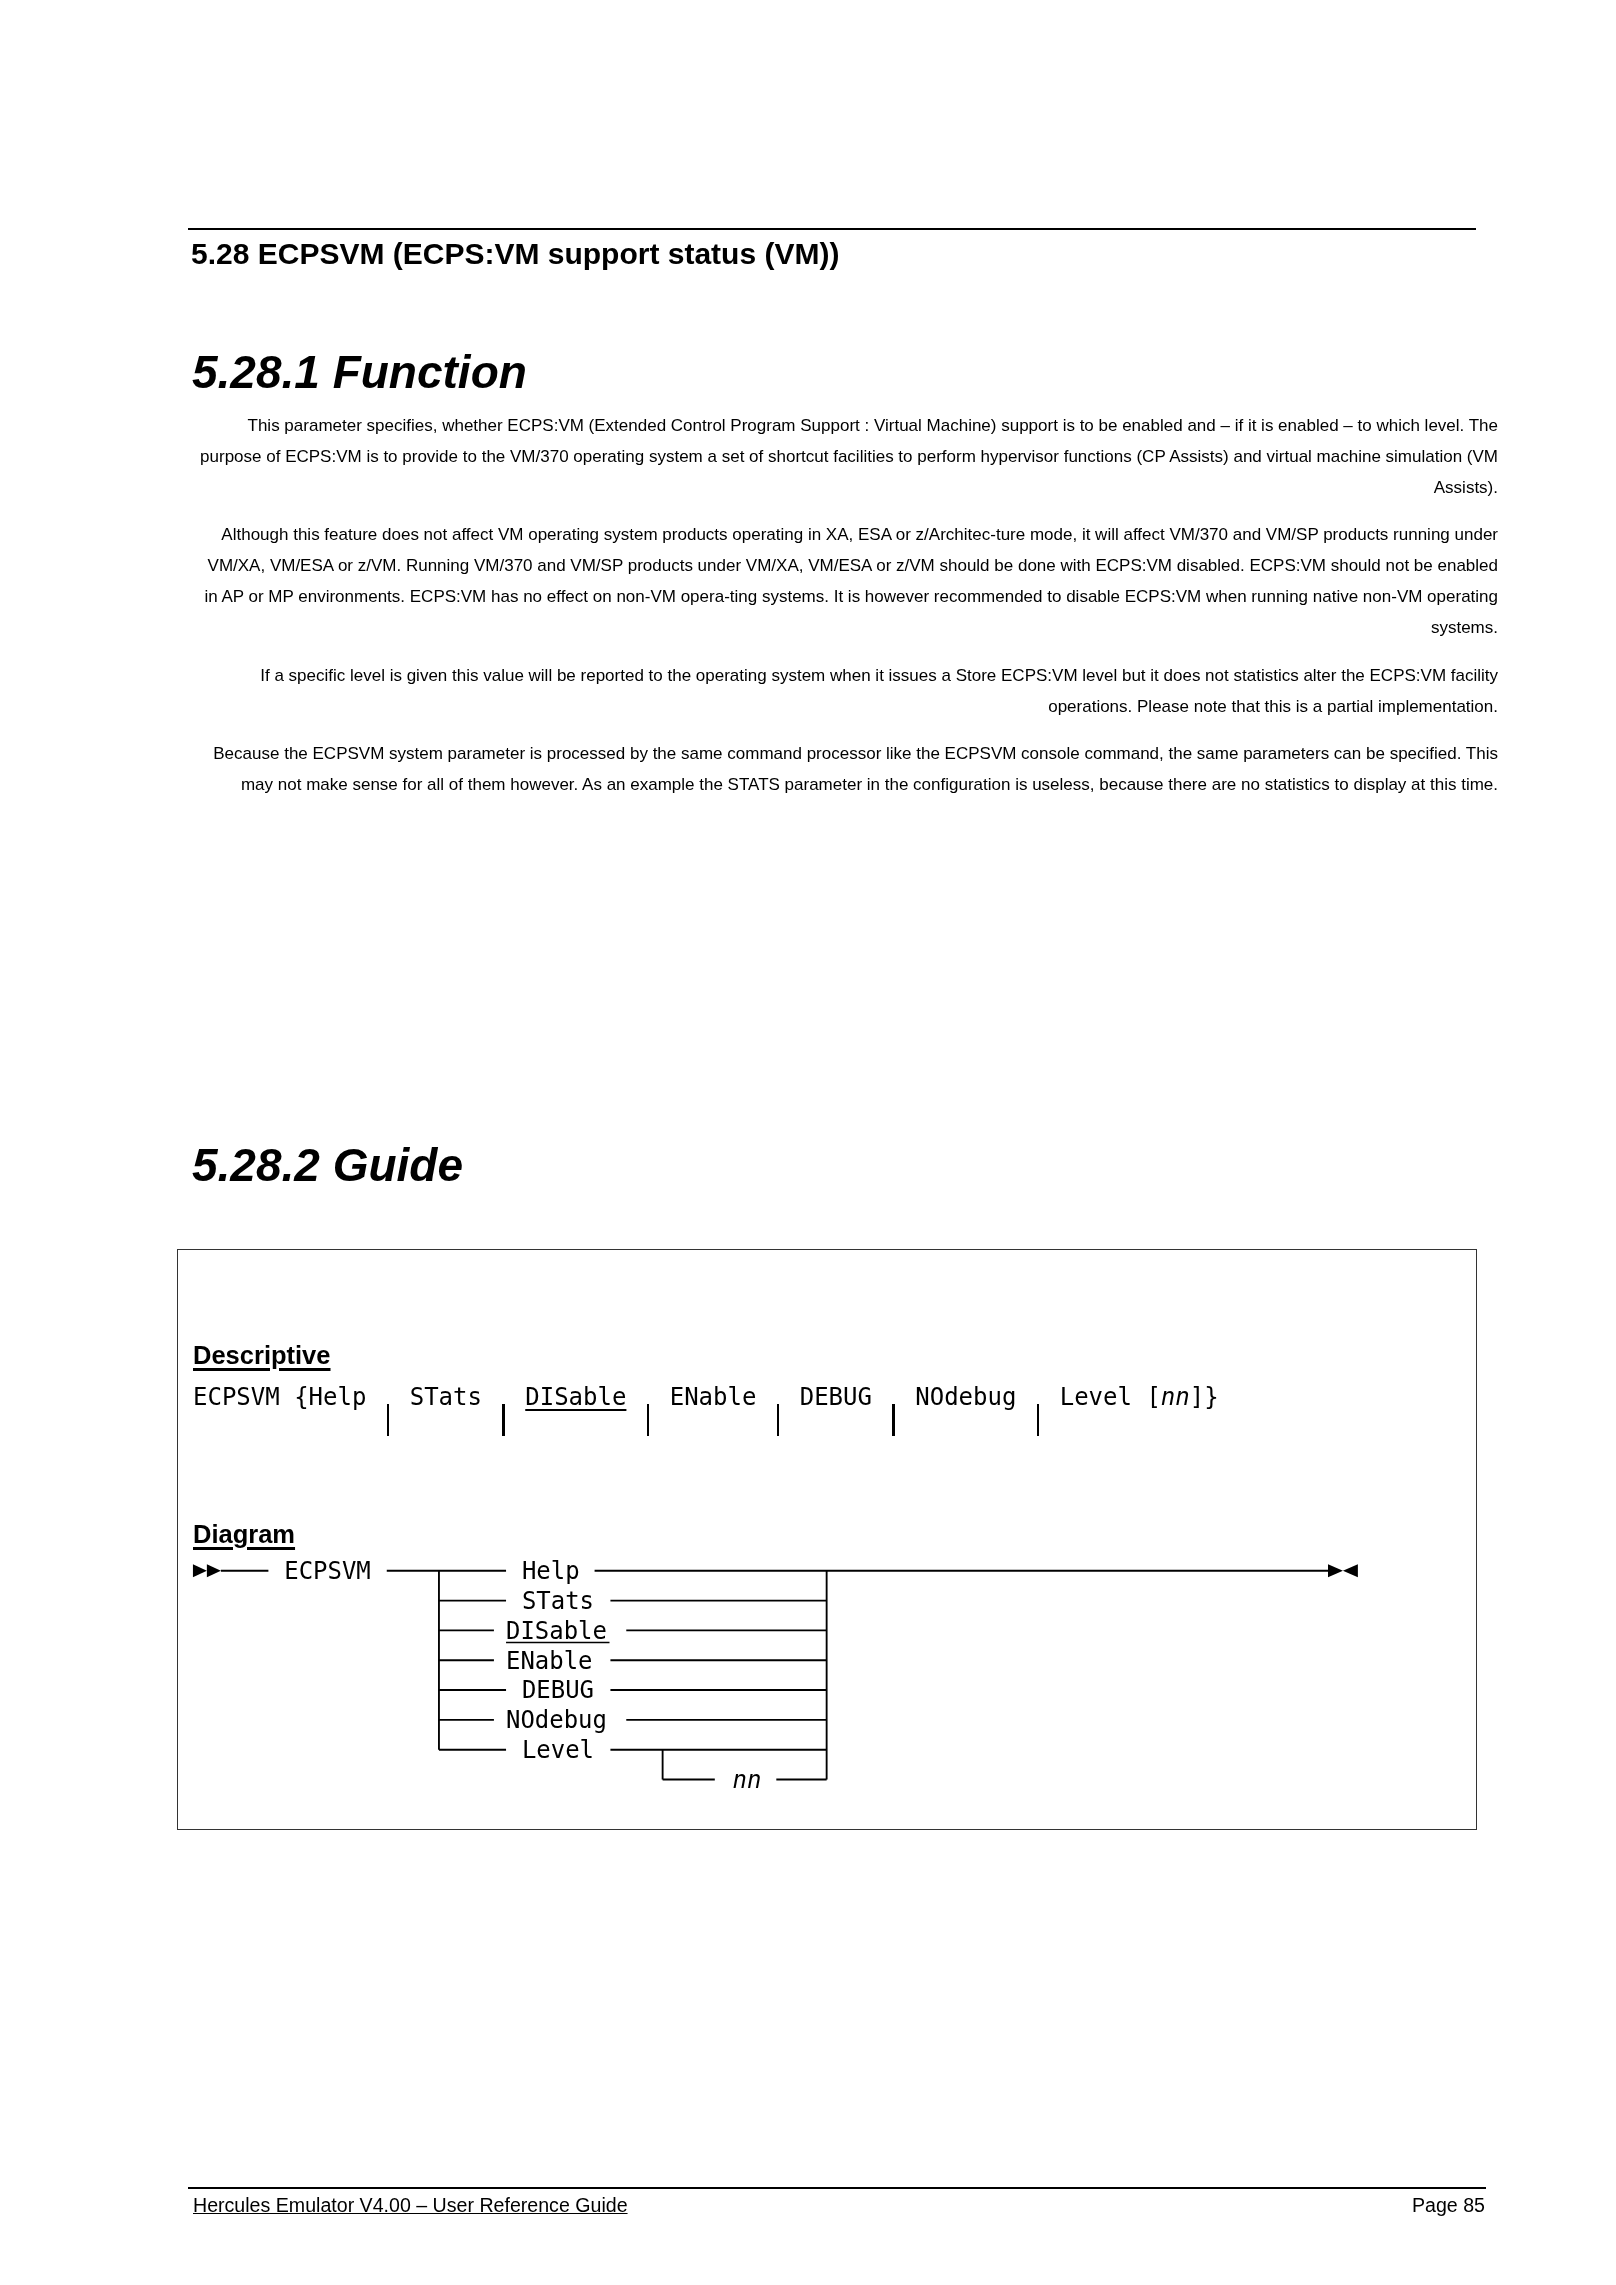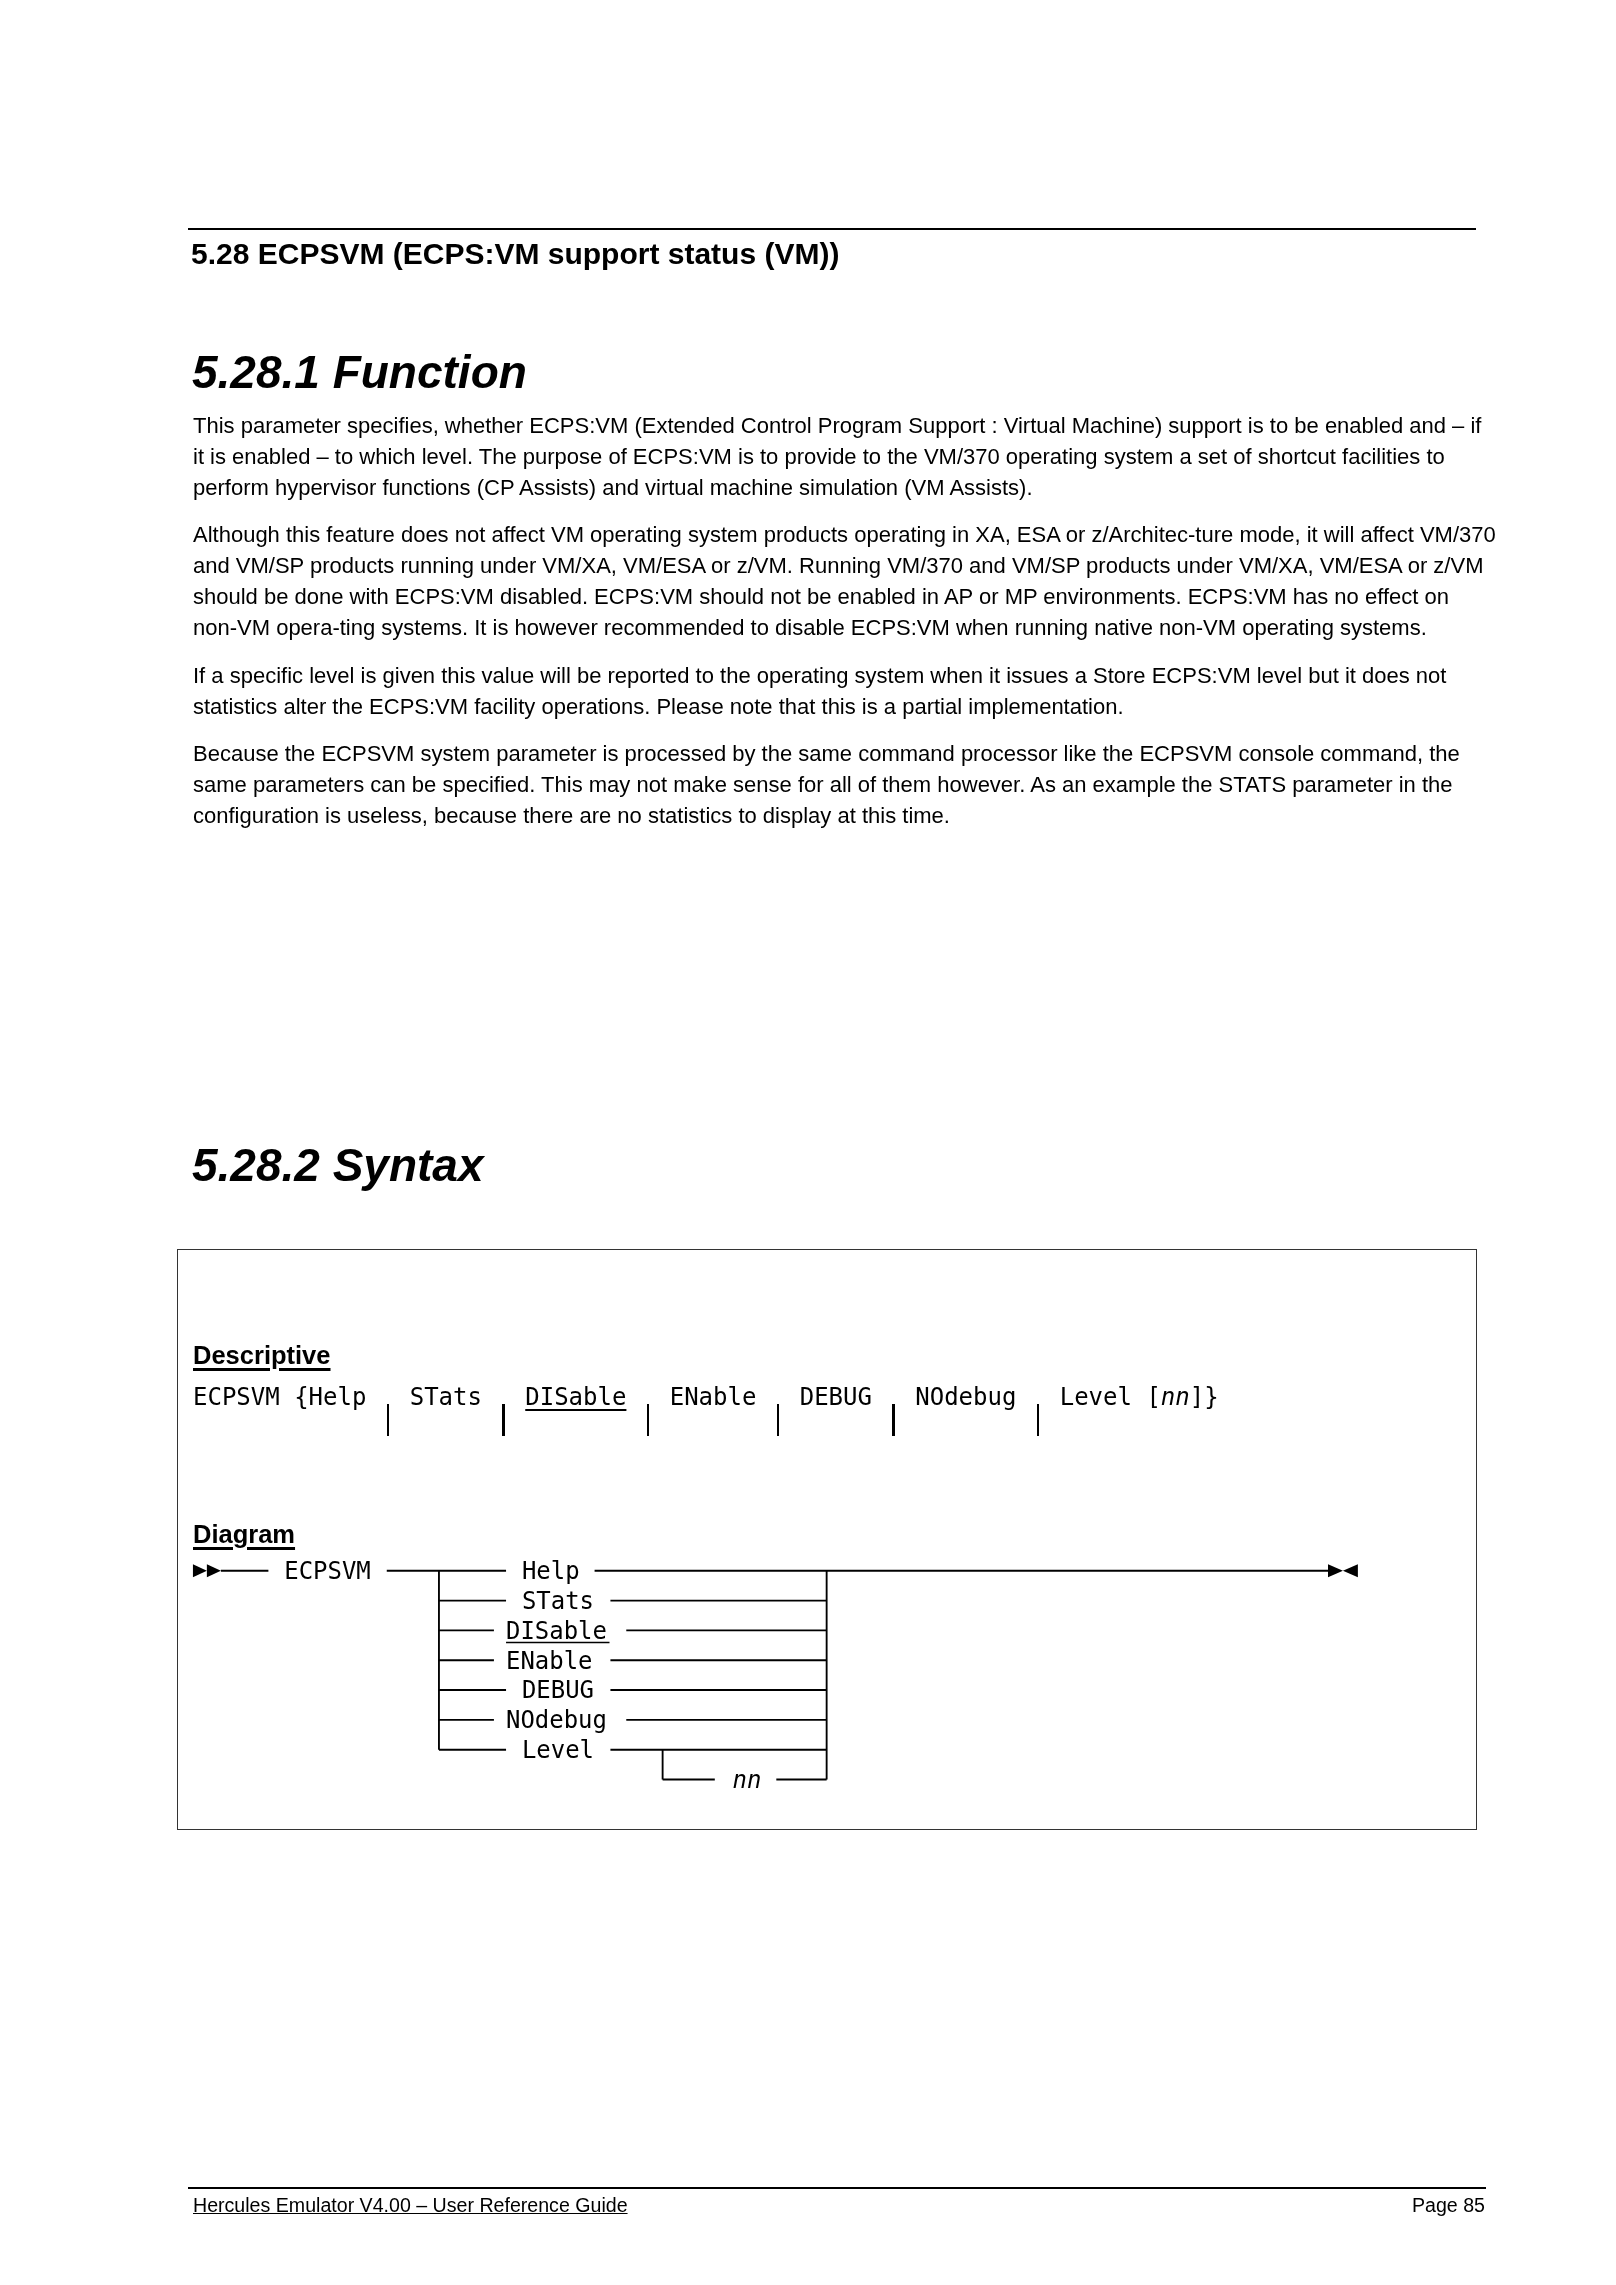--- a/index.html
+++ b/index.html
@@ -4,21 +4,21 @@
 <style>
   html, body { margin: 0; padding: 0; background: #ffffff; }
   body { width: 1616px; height: 2286px; position: relative; overflow: hidden; color: #000; }
 
   .rule-top { position: absolute; left: 188px; top: 228px; width: 1288px; height: 1.9px; background: #000; }
   .h1 { position: absolute; left: 191px; top: 230px; font-family: "Liberation Sans", sans-serif; font-weight: bold; font-size: 30px; line-height: 48px; white-space: nowrap; }
   .h2 { position: absolute; left: 192px; font-family: "Liberation Sans", sans-serif; font-weight: bold; font-style: italic; font-size: 46px; line-height: 43px; white-space: nowrap; }
   .h2.func { top: 351px; }
   .h2.syntax { top: 1144px; }
 
-  .body-text { position: absolute; left: 193px; top: 410px; width: 1305px; font-family: "Liberation Sans", sans-serif; font-size: 22px; line-height: 31px; }
+  .body-text { position: absolute; left: 193px; top: 410px; width: 1305px; font-family: "Liberation Sans", sans-serif; font-size: 17px; line-height: 31px; text-align: right; }
   .body-text p { margin: 0 0 16.3px 0; }
 
   .syntax-box { position: absolute; left: 177px; top: 1249px; width: 1300px; height: 581px; border: 1.4px solid #333; box-sizing: border-box; }
   .box-label { position: absolute; font-family: "Liberation Sans", sans-serif; font-weight: bold; font-size: 25.5px; line-height: 30px; text-decoration: underline; text-decoration-thickness: 2.8px; text-underline-offset: 3.7px; white-space: nowrap; margin-top: 40px; }
   .lbl-desc { left: 193px; top: 1300px; }
   .lbl-diag { left: 193px; top: 1479px; }
 
   .desc-line { position: absolute; left: 193px; top: 1383px; font-family: "DejaVu Sans Mono", monospace; font-size: 24px; line-height: 28px; white-space: pre; }
   .desc-line .u { text-decoration: underline; text-underline-offset: 3.7px; }
   .desc-line .it { font-style: italic; }
@@ -39,21 +39,21 @@
 <div class="h1">5.28  ECPSVM (ECPS:VM support status (VM))</div>
 
 <div class="h2 func">5.28.1  Function</div>
 <div class="body-text">
   <p>This parameter specifies, whether ECPS:VM (Extended Control Program Support : Virtual Machine) support is to be enabled and – if it is enabled – to which level. The purpose of ECPS:VM is to provide to the VM/370 operating system a set of shortcut facilities to perform hypervisor functions (CP Assists) and virtual machine simulation (VM Assists).</p>
   <p>Although this feature does not affect VM operating system products operating in XA, ESA or z/Architec-ture mode, it will affect VM/370 and VM/SP products running under VM/XA, VM/ESA or z/VM. Running VM/370 and VM/SP products under VM/XA, VM/ESA or z/VM should be done with ECPS:VM disabled. ECPS:VM should not be enabled in AP or MP environments. ECPS:VM has no effect on non-VM opera-ting systems. It is however recommended to disable ECPS:VM when running native non-VM operating systems.</p>
   <p>If a specific level is given this value will be reported to the operating system when it issues a Store ECPS:VM level but it does not statistics alter the ECPS:VM facility operations. Please note that this is a partial implementation.</p>
   <p>Because the ECPSVM system parameter is processed by the same command processor like the ECPSVM console command, the same parameters can be specified. This may not make sense for all of them however. As an example the STATS parameter in the configuration is useless, because there are no statistics to display at this time.</p>
 </div>
 
-<div class="h2 syntax">5.28.2  Syntax</div>
+<div class="h2 syntax">5.28.2  Guide</div>
 
 <div class="syntax-box"></div>
 
 <div class="box-label lbl-desc">Descriptive</div>
 
 <div class="desc-line"><span>ECPSVM</span> <span>{</span><span>Help</span> <span class="pipe"></span> <span>STats</span> <span class="pipe"></span> <span class="u">DISable</span> <span class="pipe"></span> <span>ENable</span> <span class="pipe"></span> <span>DEBUG</span> <span class="pipe"></span> <span>NOdebug</span> <span class="pipe"></span> <span>Level</span> <span>[</span><span class="it">nn</span><span>]</span><span>}</span></div>
 
 <div class="box-label lbl-diag">Diagram</div>
 
 <svg class="diagram" width="1616" height="2286" stroke="#000" stroke-width="2" fill="none" viewBox="0 0 1734 2452">

